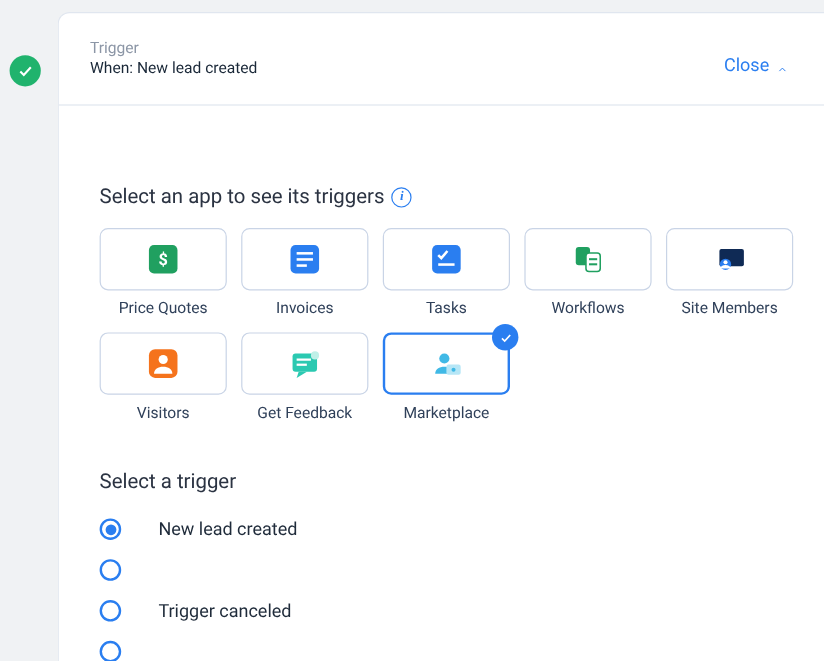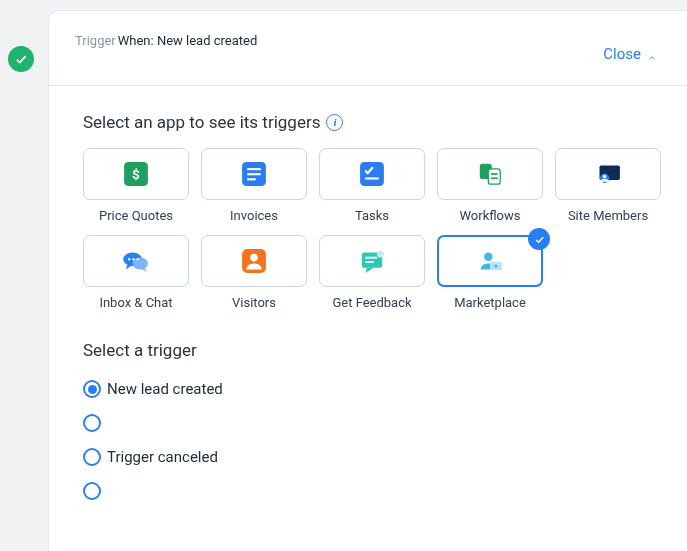--- a/index.html
+++ b/index.html
@@ -25,33 +25,33 @@
     position:absolute;left:8px;top:46px;width:26px;height:26px;border-radius:50%;
     background:var(--green);display:flex;align-items:center;justify-content:center;
   }
   .step-badge svg{width:14px;height:14px;stroke:#fff;stroke-width:3;fill:none;}
 
   
   .panel-header{
     display:flex;justify-content:space-between;align-items:flex-start;
     padding:22px 30px 22px 26px;border-bottom:1px solid var(--border);
   }
-  .header-left{display:flex;gap:2px;}
+  .header-left{display:flex;flex-direction:column;gap:2px;}
   .eyebrow{font-size:13px;color:var(--muted);}
   .title{font-size:13px;font-weight:400;color:var(--text);}
   .close-btn{
     display:flex;align-items:flex-end;gap:6px;color:var(--blue);
     font-size:15px;cursor:pointer;padding-top:12px;
   }
   .close-btn svg{width:10px;height:10px;stroke:var(--blue);stroke-width:2;fill:none;}
 
   
   .panel-body{padding:26px 34px 0 34px;}
   .section-label{
-    display:flex;align-items:center;gap:6px;font-size:17px;color:#2b3342;font-weight:400;margin-bottom:16px;
+    display:flex;align-items:center;gap:6px;font-size:17px;color:#2b3342;font-weight:400;margin-bottom:16px;margin-top:40px;
   }
   .info-icon{
     width:17px;height:17px;border:1.5px solid var(--blue);border-radius:50%;
     display:inline-flex;align-items:center;justify-content:center;
     color:var(--blue);font-family:Georgia,serif;font-style:italic;font-size:11px;font-weight:700;
   }
 
   
   .app-grid{display:grid;grid-template-columns:repeat(5,106px);gap:12px;}
   .app-item{display:flex;flex-direction:column;align-items:center;gap:8px;width:106px;}
@@ -65,21 +65,21 @@
     background:var(--blue);display:flex;align-items:center;justify-content:center;
   }
   .sel-check svg{width:11px;height:11px;stroke:#fff;stroke-width:3;fill:none;}
   .app-label{font-size:13px;color:#30415a;text-align:left;}
   .icon-slot{width:34px;height:34px;display:flex;align-items:center;justify-content:center;}
   .icon-slot svg{width:34px;height:34px;}
 
   
   .triggers{margin-top:30px;}
   .trigger-list{display:flex;flex-direction:column;gap:16px;margin-top:20px;}
-  .trigger-option{display:flex;align-items:center;gap:6px;cursor:pointer;}
+  .trigger-option{display:flex;align-items:center;gap:31px;cursor:pointer;}
   .radio{
     width:18px;height:18px;border:2px solid var(--blue);border-radius:50%;
     display:flex;align-items:center;justify-content:center;flex:0 0 auto;
   }
   .radio .dot{width:9px;height:9px;border-radius:50%;background:var(--blue);display:none;}
   .radio.checked .dot{display:block;}
   .trigger-label{font-size:15px;color:#1f2b3a;}
 </style>
 </head>
 <body>
@@ -174,36 +174,20 @@
                   <path d="M11 29c0-2 2.2-3.3 5-3.3s5 1.3 5 3.3" fill="#fff"></path>
                 </svg>
               </div>
             </div>
             <span class="app-label">Site Members</span>
           </div>
           <div class="app-item">
             <div class="app-tile">
               <div class="icon-slot">
                 <svg viewBox="0 0 40 40">
-                  <ellipse cx="16" cy="18" rx="11" ry="8" fill="#2a7ef0"></ellipse>
-                  <path d="M10 24 L8 30 L15 25 Z" fill="#2a7ef0"></path>
-                  <ellipse cx="25" cy="23" rx="9" ry="7" fill="#7fb3ff"></ellipse>
-                  <path d="M30 28 L33 33 L26 29 Z" fill="#7fb3ff"></path>
-                  <circle cx="12" cy="18" r="1.4" fill="#fff"></circle>
-                  <circle cx="17" cy="18" r="1.4" fill="#fff"></circle>
-                  <circle cx="22" cy="18" r="1.4" fill="#fff"></circle>
-                </svg>
-              </div>
-            </div>
-            <span class="app-label">Inbox &amp; Chat</span>
-          </div>
-          <div class="app-item">
-            <div class="app-tile">
-              <div class="icon-slot">
-                <svg viewBox="0 0 40 40">
                   <rect x="6" y="6" width="28" height="28" rx="6" fill="#f5731c"></rect>
                   <circle cx="20" cy="16" r="4.5" fill="#fff"></circle>
                   <path d="M11 30c0-4.5 4-7 9-7s9 2.5 9 7" fill="#fff"></path>
                 </svg>
               </div>
             </div>
             <span class="app-label">Visitors</span>
           </div>
           <div class="app-item">
             <div class="app-tile">

